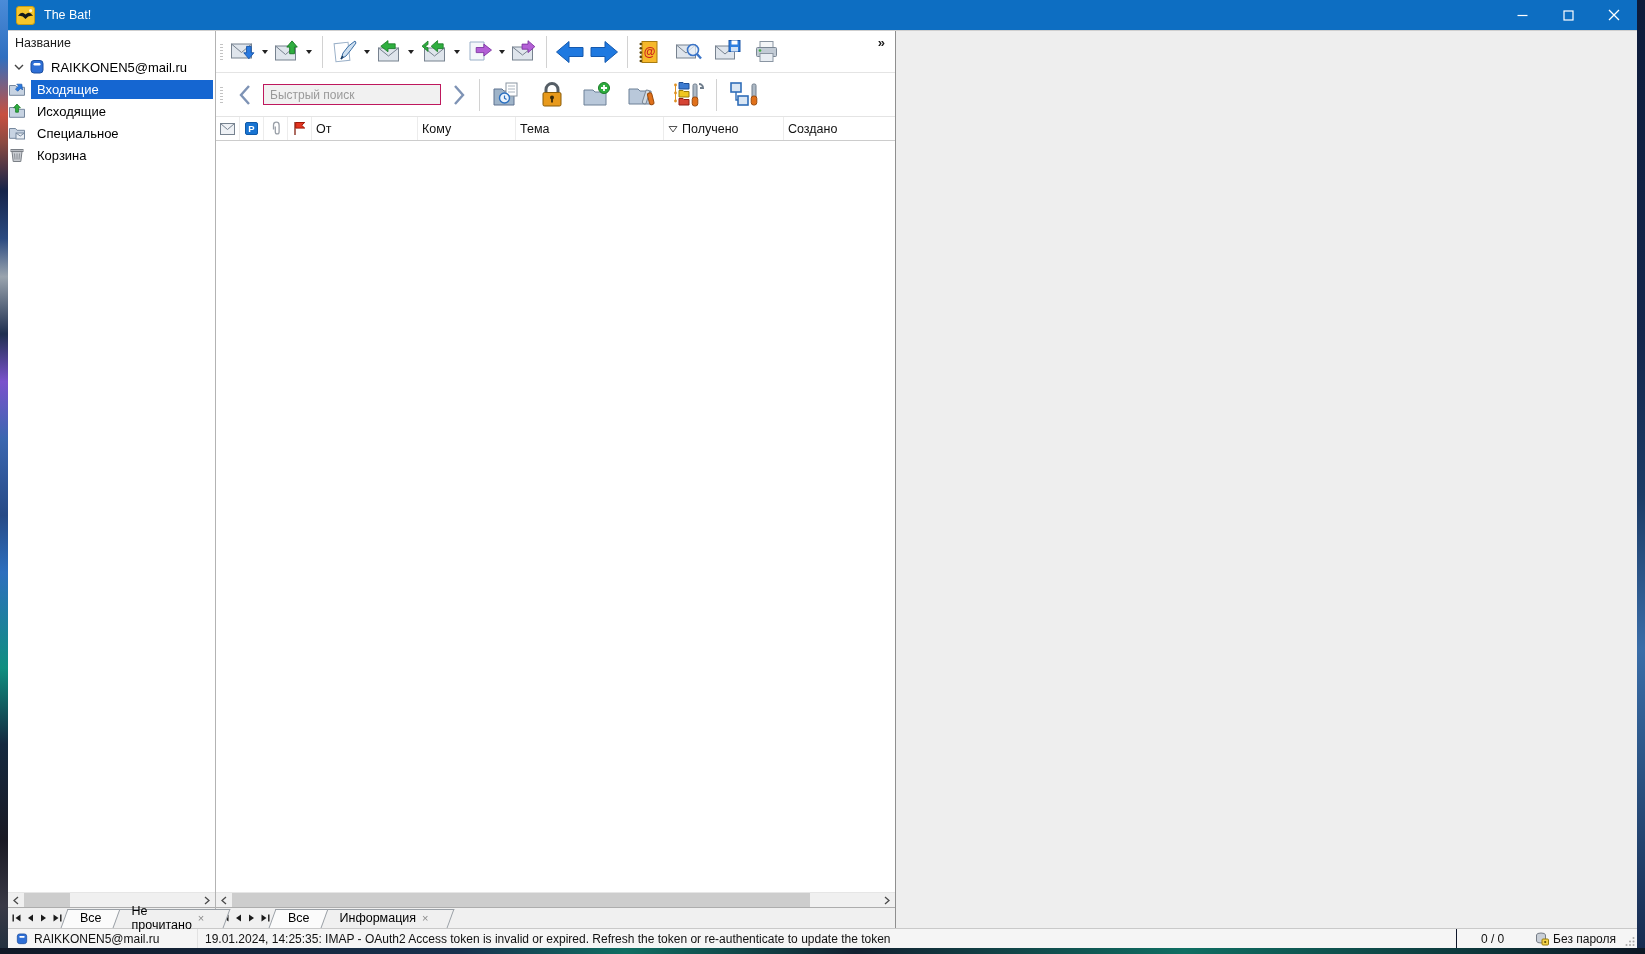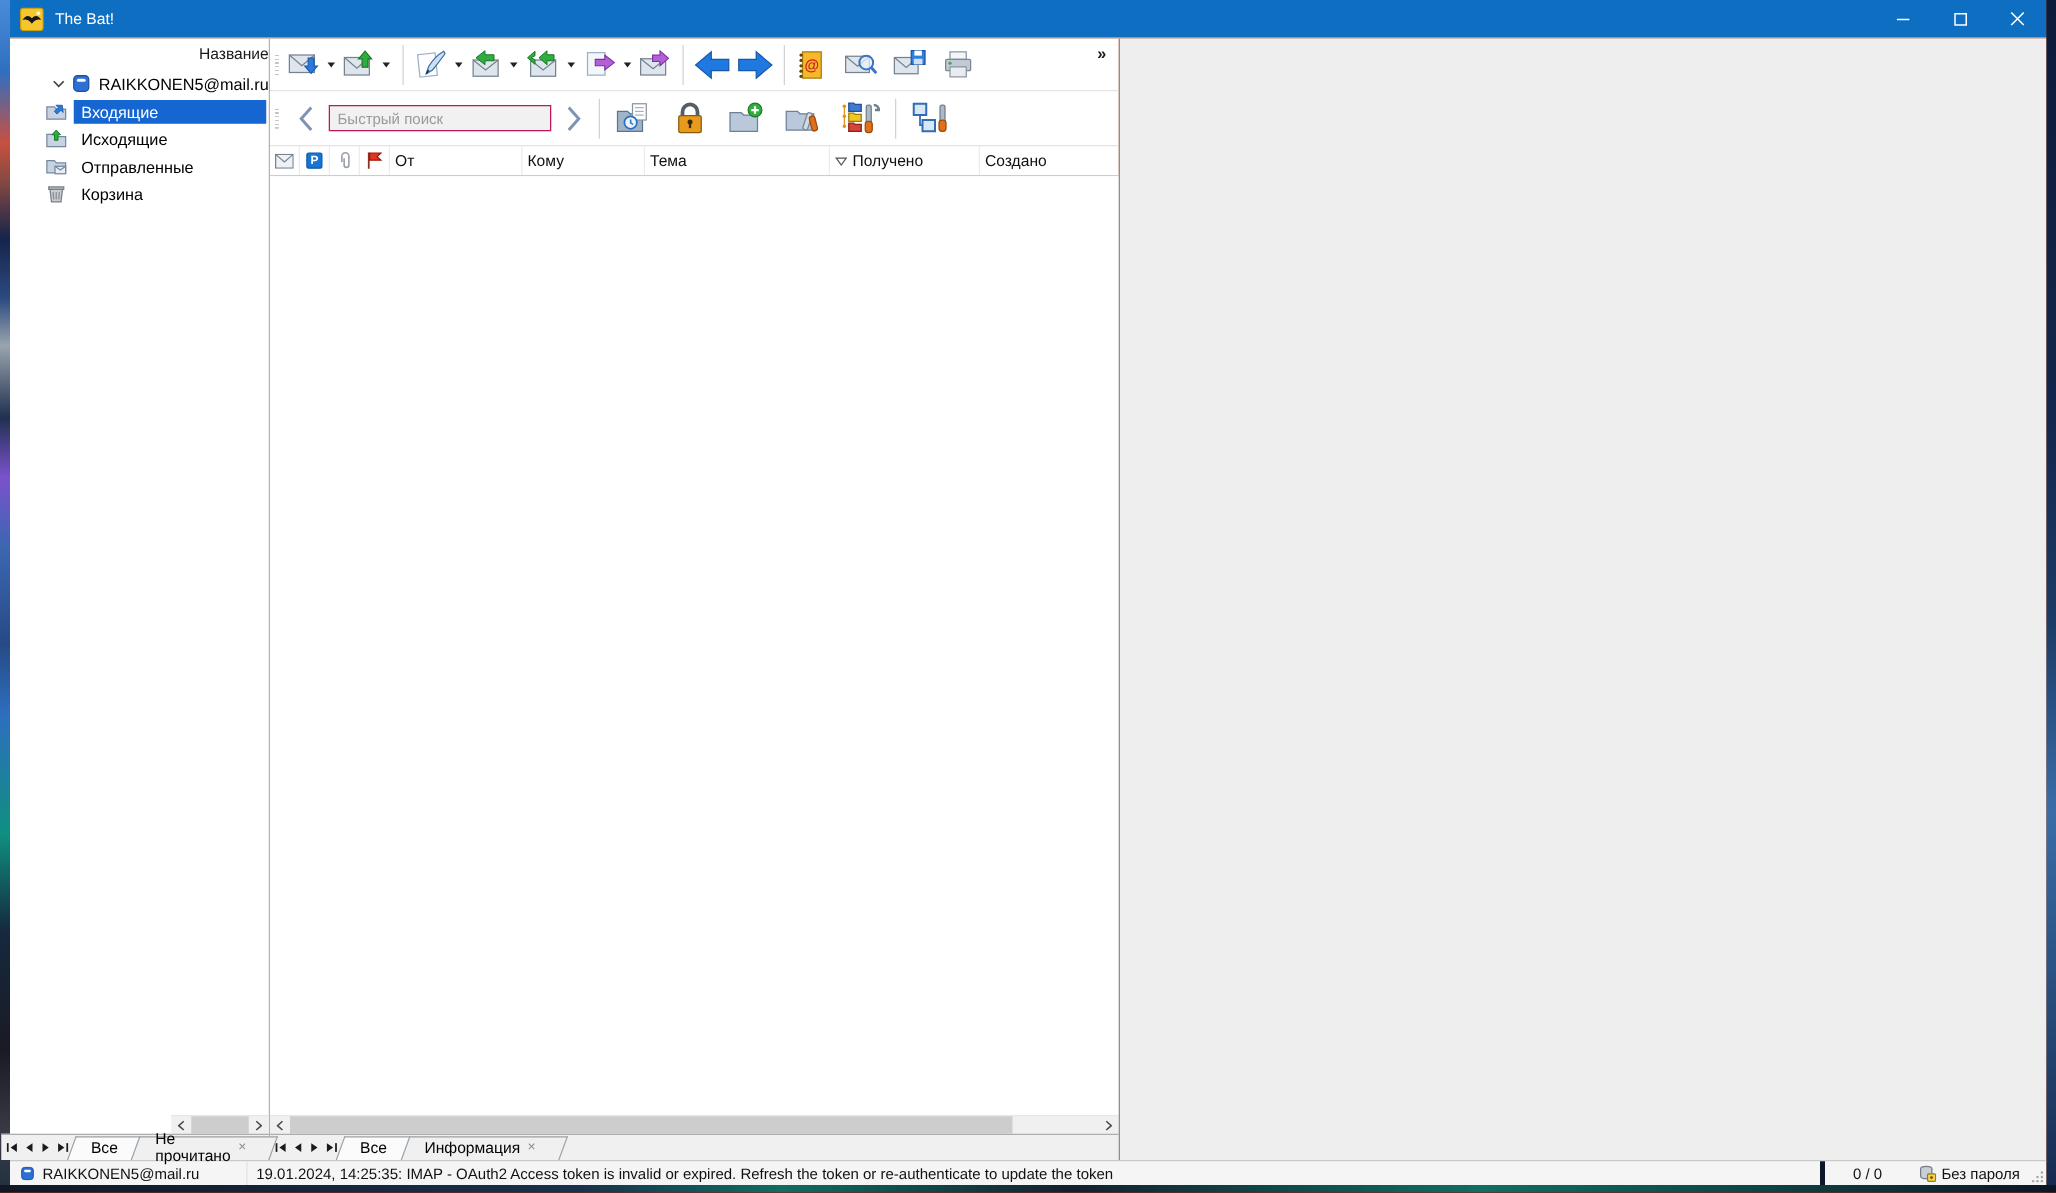--- a/index.html
+++ b/index.html
@@ -29,21 +29,21 @@
   .menubar { height:22px; background:#ffffff; display:flex; align-items:center;
     border-bottom:1px solid #d9d9d9; flex:none; }
   .grip { width:3px; height:16px; margin:0 5px 0 4px;
     background-image:repeating-linear-gradient(180deg,#c3c3c3 0 1px,transparent 1px 3px); }
   .menu-item { font-size:12.5px; color:#111; padding:3px 9px; }
 
   
   .main { flex:1; display:flex; min-height:0; border-top:1px solid #cfcfcf; }
 
   
-  .tree-pane { width:208px; flex:none; border-right:1px solid #b3b3b3; display:flex; flex-direction:column; background:#fff;align-items:flex-end; }
+  .tree-pane { width:208px; flex:none; border-right:1px solid #b3b3b3; display:flex; flex-direction:column; background:#fff; }
   .tree-header { height:23px; flex:none; display:flex; align-items:center; padding-left:7px;
     font-size:12.5px; color:#1a1a1a; }
   .tree-body { flex:1; padding-top:2px; overflow:hidden; }
   .tree-row { height:22px; display:flex; align-items:center; font-size:13px; color:#000; }
   .tree-row .chev { width:14px; margin-left:6px; flex:none; display:flex; }
   .tree-row .ticon { width:18px; height:16px; margin-right:5px; flex:none; }
   .acct-label { white-space:nowrap; }
   .folder-row { }
   .folder-label { padding:2px 6px; white-space:nowrap; }
   .folder-row.selected .sel-wrap { flex:1; background:#1566d1; margin-right:2px; }
@@ -101,21 +101,21 @@
   
   .preview-pane { flex:1; background:#eeeeee; border-left:1px solid #8f8f8f; }
 
   
   .statusbar { height:20px; flex:none; background:#f5f5f5; border-top:1px solid #c9c9c9;
     display:flex; align-items:center; font-size:12px; color:#111; }
   .sb-cell { display:flex; align-items:center; height:100%; padding:0 7px; }
   .sb-acct { width:190px; border-right:1px solid #e2e2e2; }
   .sb-acct svg { margin-right:5px; flex:none; }
   .sb-log { flex:1; white-space:nowrap; overflow:hidden; }
-  .sb-count { width:72px; justify-content:center; border-left:4px solid #0f172a; }
+  .sb-count { width:72px; justify-content:center; border-left:1px solid #0f172a; }
   .sb-pass svg { margin-right:4px; }
   .sb-grip { width:14px; height:100%; display:flex; align-items:flex-end; justify-content:flex-end; padding:0 2px 2px 0; }
 </style>
 </head>
 <body>
 
 <div class="desk-left"></div>
 <div class="desk-right"></div>
 <div class="desk-bottom"></div>
 
@@ -183,21 +183,21 @@
           </svg>
           <span class="folder-label">Исходящие</span>
         </div>
 
         <div class="tree-row folder-row">
           <svg class="ticon" viewBox="0 0 18 16">
             <path d="M1.5,3.5 h6 l1.6,1.8 h7.4 v8 H1.5 z" fill="#c7d3e2" stroke="#76889e"></path>
             <rect x="8" y="8" width="8.5" height="6" fill="#e9eef4" stroke="#76889e"></rect>
             <path d="M8,8 l4.25,3 4.25,-3" fill="none" stroke="#76889e"></path>
           </svg>
-          <span class="folder-label">Отправленные</span>
+          <span class="folder-label">Специальное</span>
         </div>
 
         <div class="tree-row folder-row">
           <svg class="ticon" viewBox="0 0 18 16">
             <path d="M4,4.5 h10 l-1.2,10 h-7.6 z" fill="#c9ccd1" stroke="#7a7f86"></path>
             <rect x="3" y="2.5" width="12" height="2" fill="#b8bcc2" stroke="#7a7f86"></rect>
             <path d="M6.5,6.5 l0.5,6 M9,6.5 v6 M11.5,6.5 l-0.5,6" stroke="#8a8f96" fill="none"></path>
           </svg>
           <span class="folder-label">Корзина</span>
         </div>

